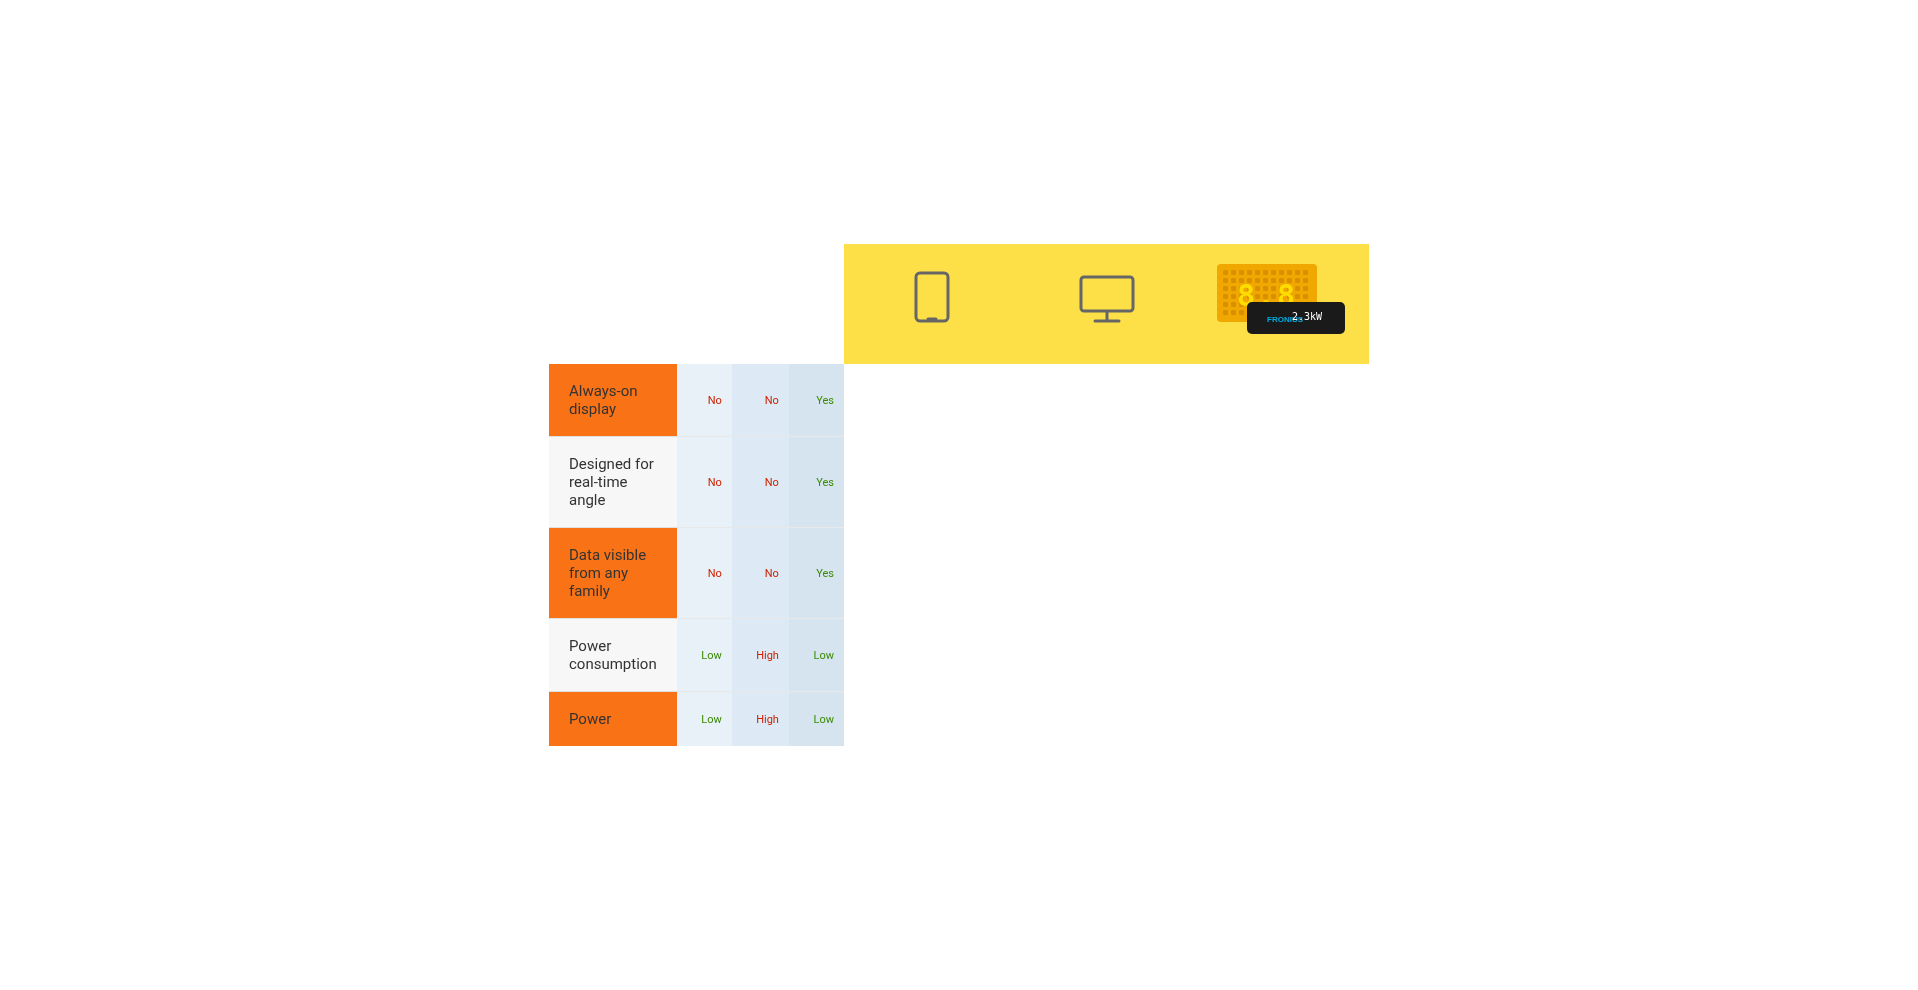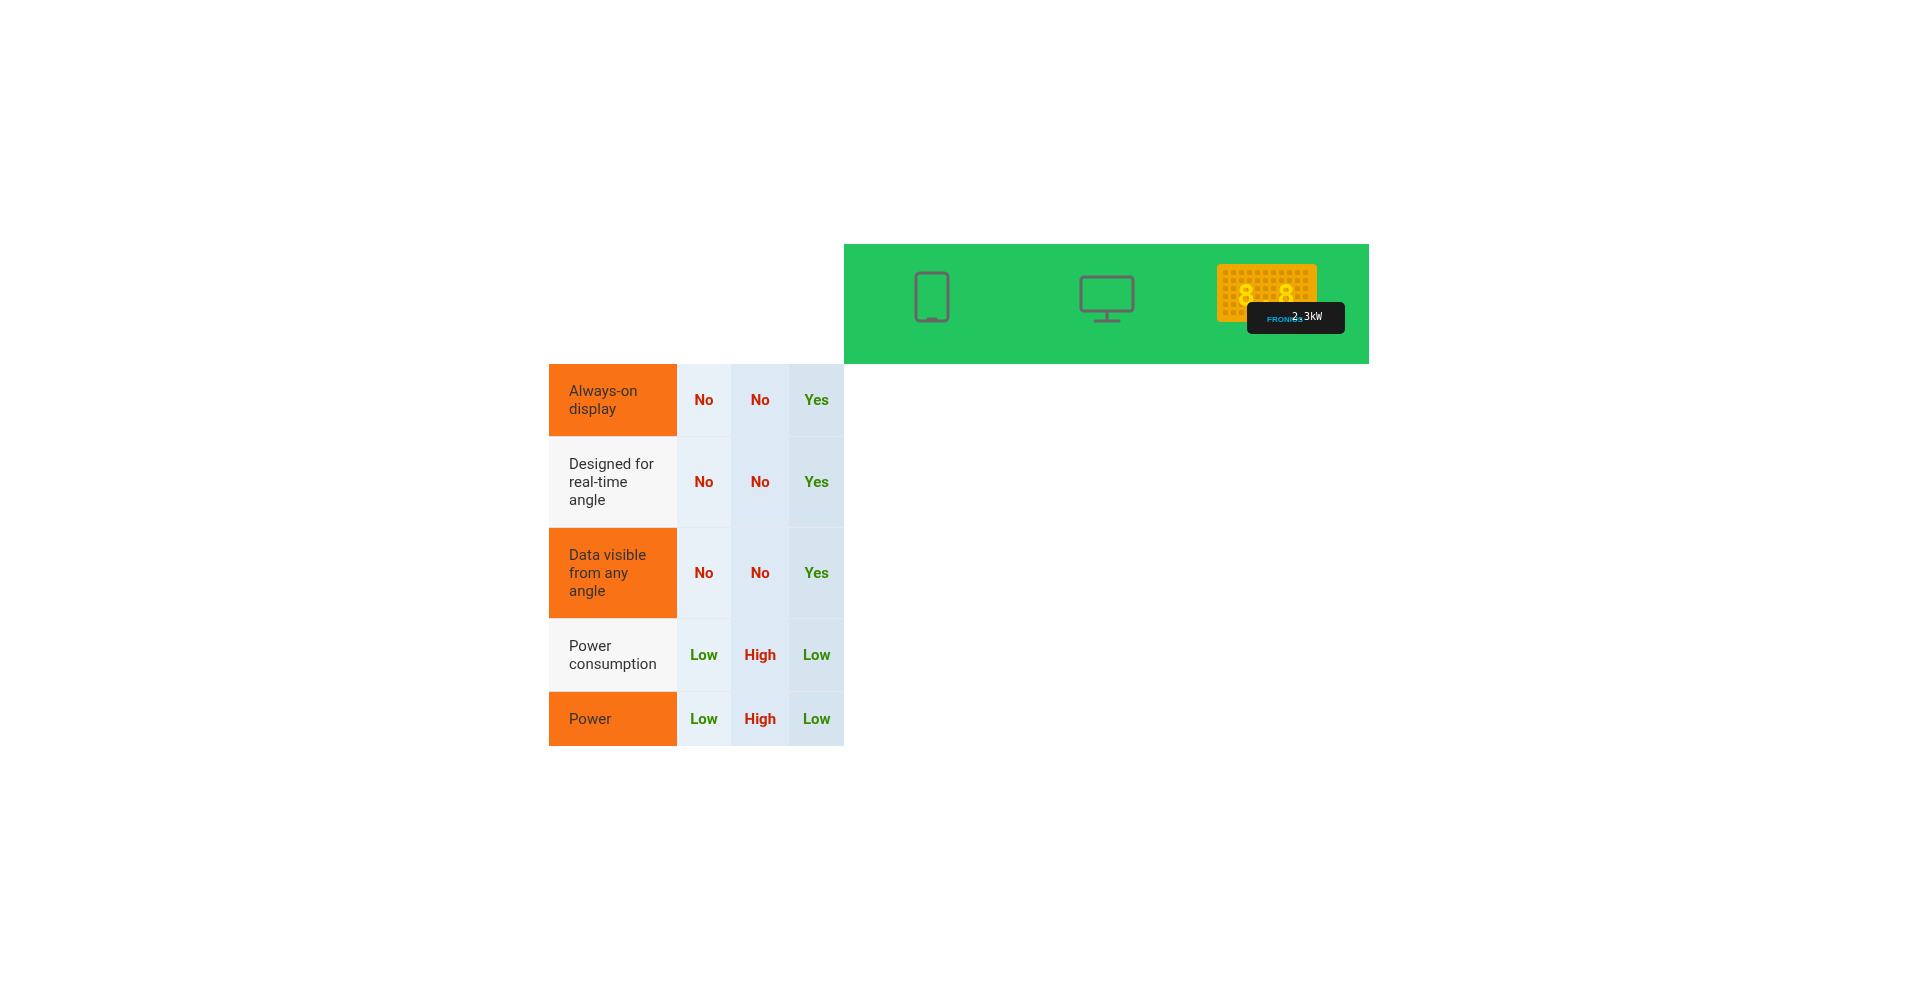--- a/index.html
+++ b/index.html
@@ -42,21 +42,21 @@
 
     .empty-cell {
       display: table-cell;
       width: 295px;
       background: transparent;
     }
 
     .header-cell {
       display: table-cell;
       width: 175px;
-      background: #22c55e;
+      background: #fde047;
       text-align: center;
       padding: 20px 10px 18px 10px;
       vertical-align: middle;
     }
 
     .header-cell:first-of-type {
       border-radius: 0;
     }
 
     .icon-container {
@@ -99,25 +99,25 @@
       background: #f7f7f7;
     }
 
     .row:last-child .feature-cell {
       border-bottom: none;
     }
 
     .value-cell {
       display: table-cell;
       width: 175px;
-      text-align: center;
+      text-align: right;
       vertical-align: middle;
       padding: 18px 10px;
-      font-size: 15px;
-      font-weight: 700;
+      font-size: 11px;
+      font-weight: 400;
       border-bottom: 1px solid #e8e8e8;
     }
 
     .row:last-child .value-cell {
       border-bottom: none;
     }
 
     .value-cell.col-app {
       background: #e8f0f8;
     }
@@ -268,21 +268,21 @@
           <div class="value-cell col-tv text-red">No</div>
           <div class="value-cell col-energy text-green">Yes</div>
         </div>
         <div class="row">
           <div class="feature-cell">Designed for real-time angle</div>
           <div class="value-cell col-app text-red">No</div>
           <div class="value-cell col-tv text-red">No</div>
           <div class="value-cell col-energy text-green">Yes</div>
         </div>
         <div class="row">
-          <div class="feature-cell">Data visible from any angle</div>
+          <div class="feature-cell">Data visible from any family</div>
           <div class="value-cell col-app text-red">No</div>
           <div class="value-cell col-tv text-red">No</div>
           <div class="value-cell col-energy text-green">Yes</div>
         </div>
         <div class="row">
           <div class="feature-cell">Power consumption</div>
           <div class="value-cell col-app text-green">Low</div>
           <div class="value-cell col-tv text-red">High</div>
           <div class="value-cell col-energy text-green">Low</div>
         </div>

